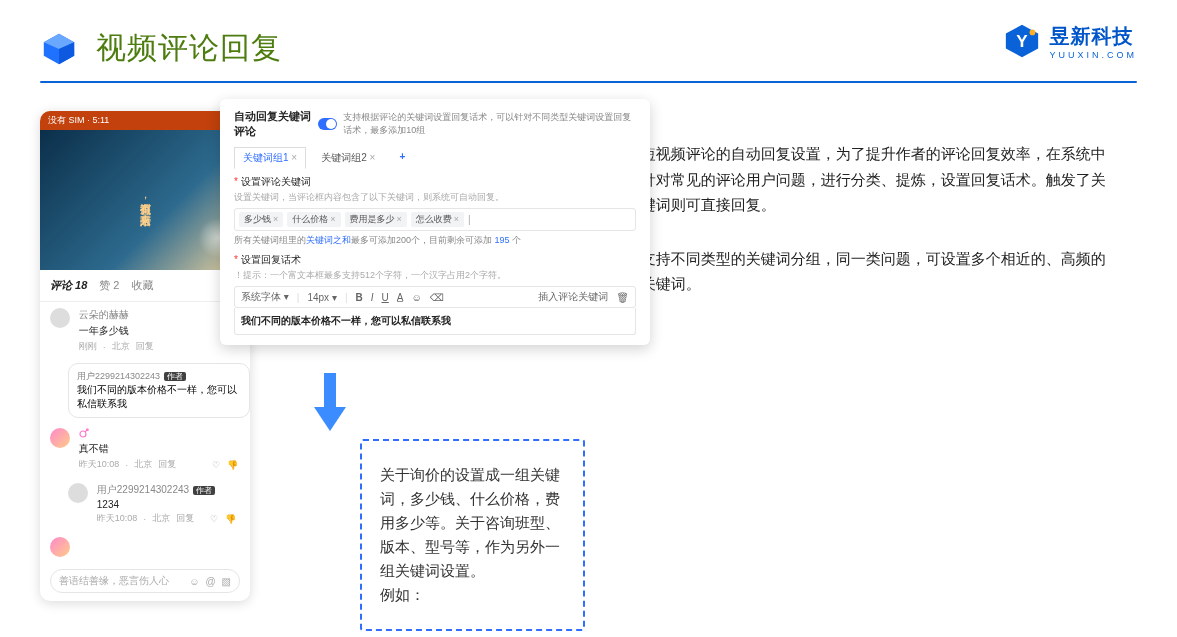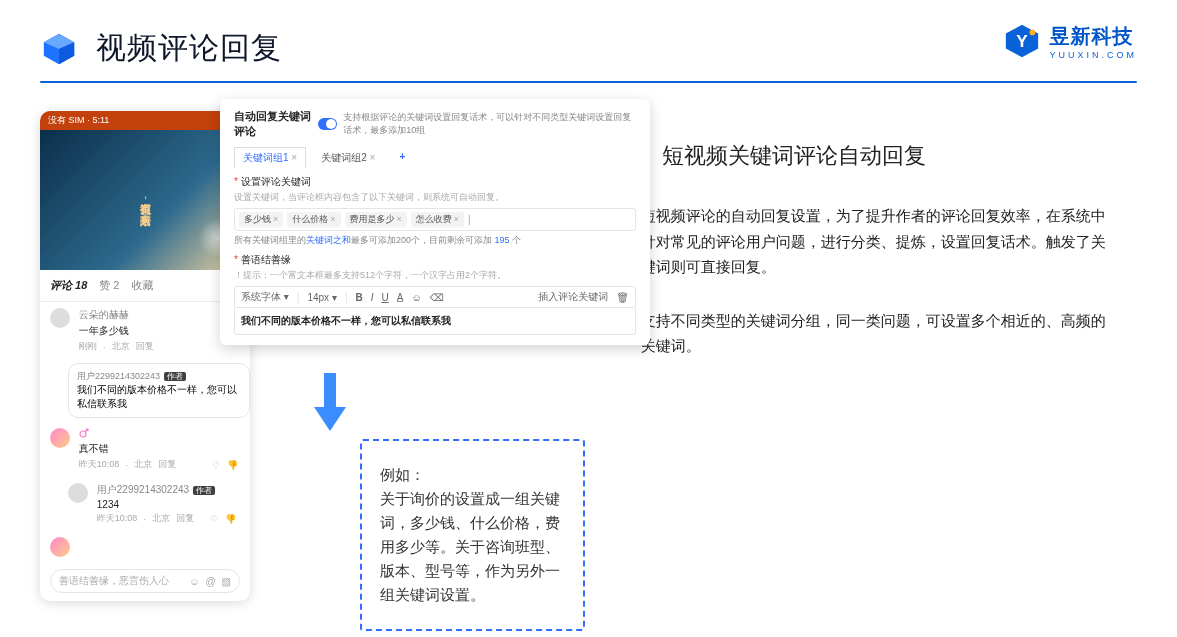--- a/index.html
+++ b/index.html
@@ -1,21 +1,21 @@
 <!DOCTYPE html>
 <html><head>
 <meta charset="utf-8">
 <style>
 * { margin: 0; padding: 0; box-sizing: border-box; }
 body { width: 1177px; height: 637px; font-family: "Microsoft YaHei", sans-serif; background: #fff; position: relative; overflow: hidden; }
 
 
 .header { display: flex; align-items: center; padding: 28px 40px 12px 40px; }
 .header-icon { width: 38px; height: 38px; margin-right: 18px; }
-.header-title { font-size: 30px; color: #0f172a; letter-spacing: 1px; }
+.header-title { font-size: 30px; color: #4d7c0f; letter-spacing: 1px; }
 .logo { position: absolute; right: 40px; top: 22px; display: flex; align-items: center; }
 .logo-icon { width: 38px; height: 38px; margin-right: 8px; }
 .logo-text { display: flex; flex-direction: column; }
 .logo-main { font-size: 20px; color: #0056c9; font-weight: bold; letter-spacing: 1px; }
 .logo-sub { font-size: 9px; color: #0a62d9; letter-spacing: 3px; }
 .header-rule { height: 2px; background: #0a62d9; margin: 0 40px; border-radius: 1px; }
 
 
 .content { display: flex; padding: 28px 40px 0 40px; }
 .left-col { width: 520px; position: relative; }
@@ -192,21 +192,21 @@
       <div class="sc-label"><span class="req">*</span><span>设置评论关键词</span></div>
       <div class="sc-sub">设置关键词，当评论框内容包含了以下关键词，则系统可自动回复。</div>
       <div class="kw-box">
         <span class="kw-chip"><span>多少钱</span><span class="x">×</span></span>
         <span class="kw-chip"><span>什么价格</span><span class="x">×</span></span>
         <span class="kw-chip"><span>费用是多少</span><span class="x">×</span></span>
         <span class="kw-chip"><span>怎么收费</span><span class="x">×</span></span>
         <span class="kw-add">|</span>
       </div>
       <div class="sc-count"><span>所有关键词组里的</span><span class="hl">关键词之和</span><span>最多可添加200个，目前剩余可添加 </span><span class="hl">195</span><span> 个</span></div>
-      <div class="sc-label"><span class="req">*</span><span>善语结善缘</span></div>
+      <div class="sc-label"><span class="req">*</span><span>设置回复话术</span></div>
       <div class="sc-sub">！提示：一个富文本框最多支持512个字符，一个汉字占用2个字符。</div>
       <div class="toolbar">
         <span><span>系统字体</span> ▾</span>
         <span class="sep">|</span>
         <span><span>14px</span> ▾</span>
         <span class="sep">|</span>
         <b>B</b>
         <i>I</i>
         <u>U</u>
         <span>A̲</span>
@@ -219,35 +219,26 @@
     </div>
 
     <span class="arrow">
       <svg width="40" height="60" viewBox="0 0 40 60">
           <rect x="14" y="0" width="12" height="34" fill="#3b8cff"></rect>
           <polygon points="4,34 36,34 20,58" fill="#3b8cff"></polygon>
         </svg>
     </span>
 
     <div class="example-box">
+      <div>关于询价的设置成一组关键词，多少钱、什么价格，费用多少等。关于咨询班型、版本、型号等，作为另外一组关键词设置。</div>
       <div>例如：</div>
-      <div>关于询价的设置成一组关键词，多少钱、什么价格，费用多少等。关于咨询班型、版本、型号等，作为另外一组关键词设置。</div>
     </div>
   </div>
 
   <div class="right-col">
-    <div class="rc-heading">
-      <span class="rc-heading-icon">
-        <svg viewBox="0 0 32 32">
-            <circle cx="12" cy="14" r="10" fill="#ffb020"></circle>
-            <circle cx="20" cy="18" r="10" fill="#1e72ff"></circle>
-          </svg>
-      </span>
-      <span class="rc-heading-text">短视频关键词评论自动回复</span>
-    </div>
     <div class="rc-bullet">
       <span class="mark">◆</span>
       <span>短视频评论的自动回复设置，为了提升作者的评论回复效率，在系统中针对常见的评论用户问题，进行分类、提炼，设置回复话术。触发了关键词则可直接回复。</span>
     </div>
     <div class="rc-bullet">
       <span class="mark">◆</span>
       <span>支持不同类型的关键词分组，同一类问题，可设置多个相近的、高频的关键词。</span>
     </div>
   </div>
 </div>

